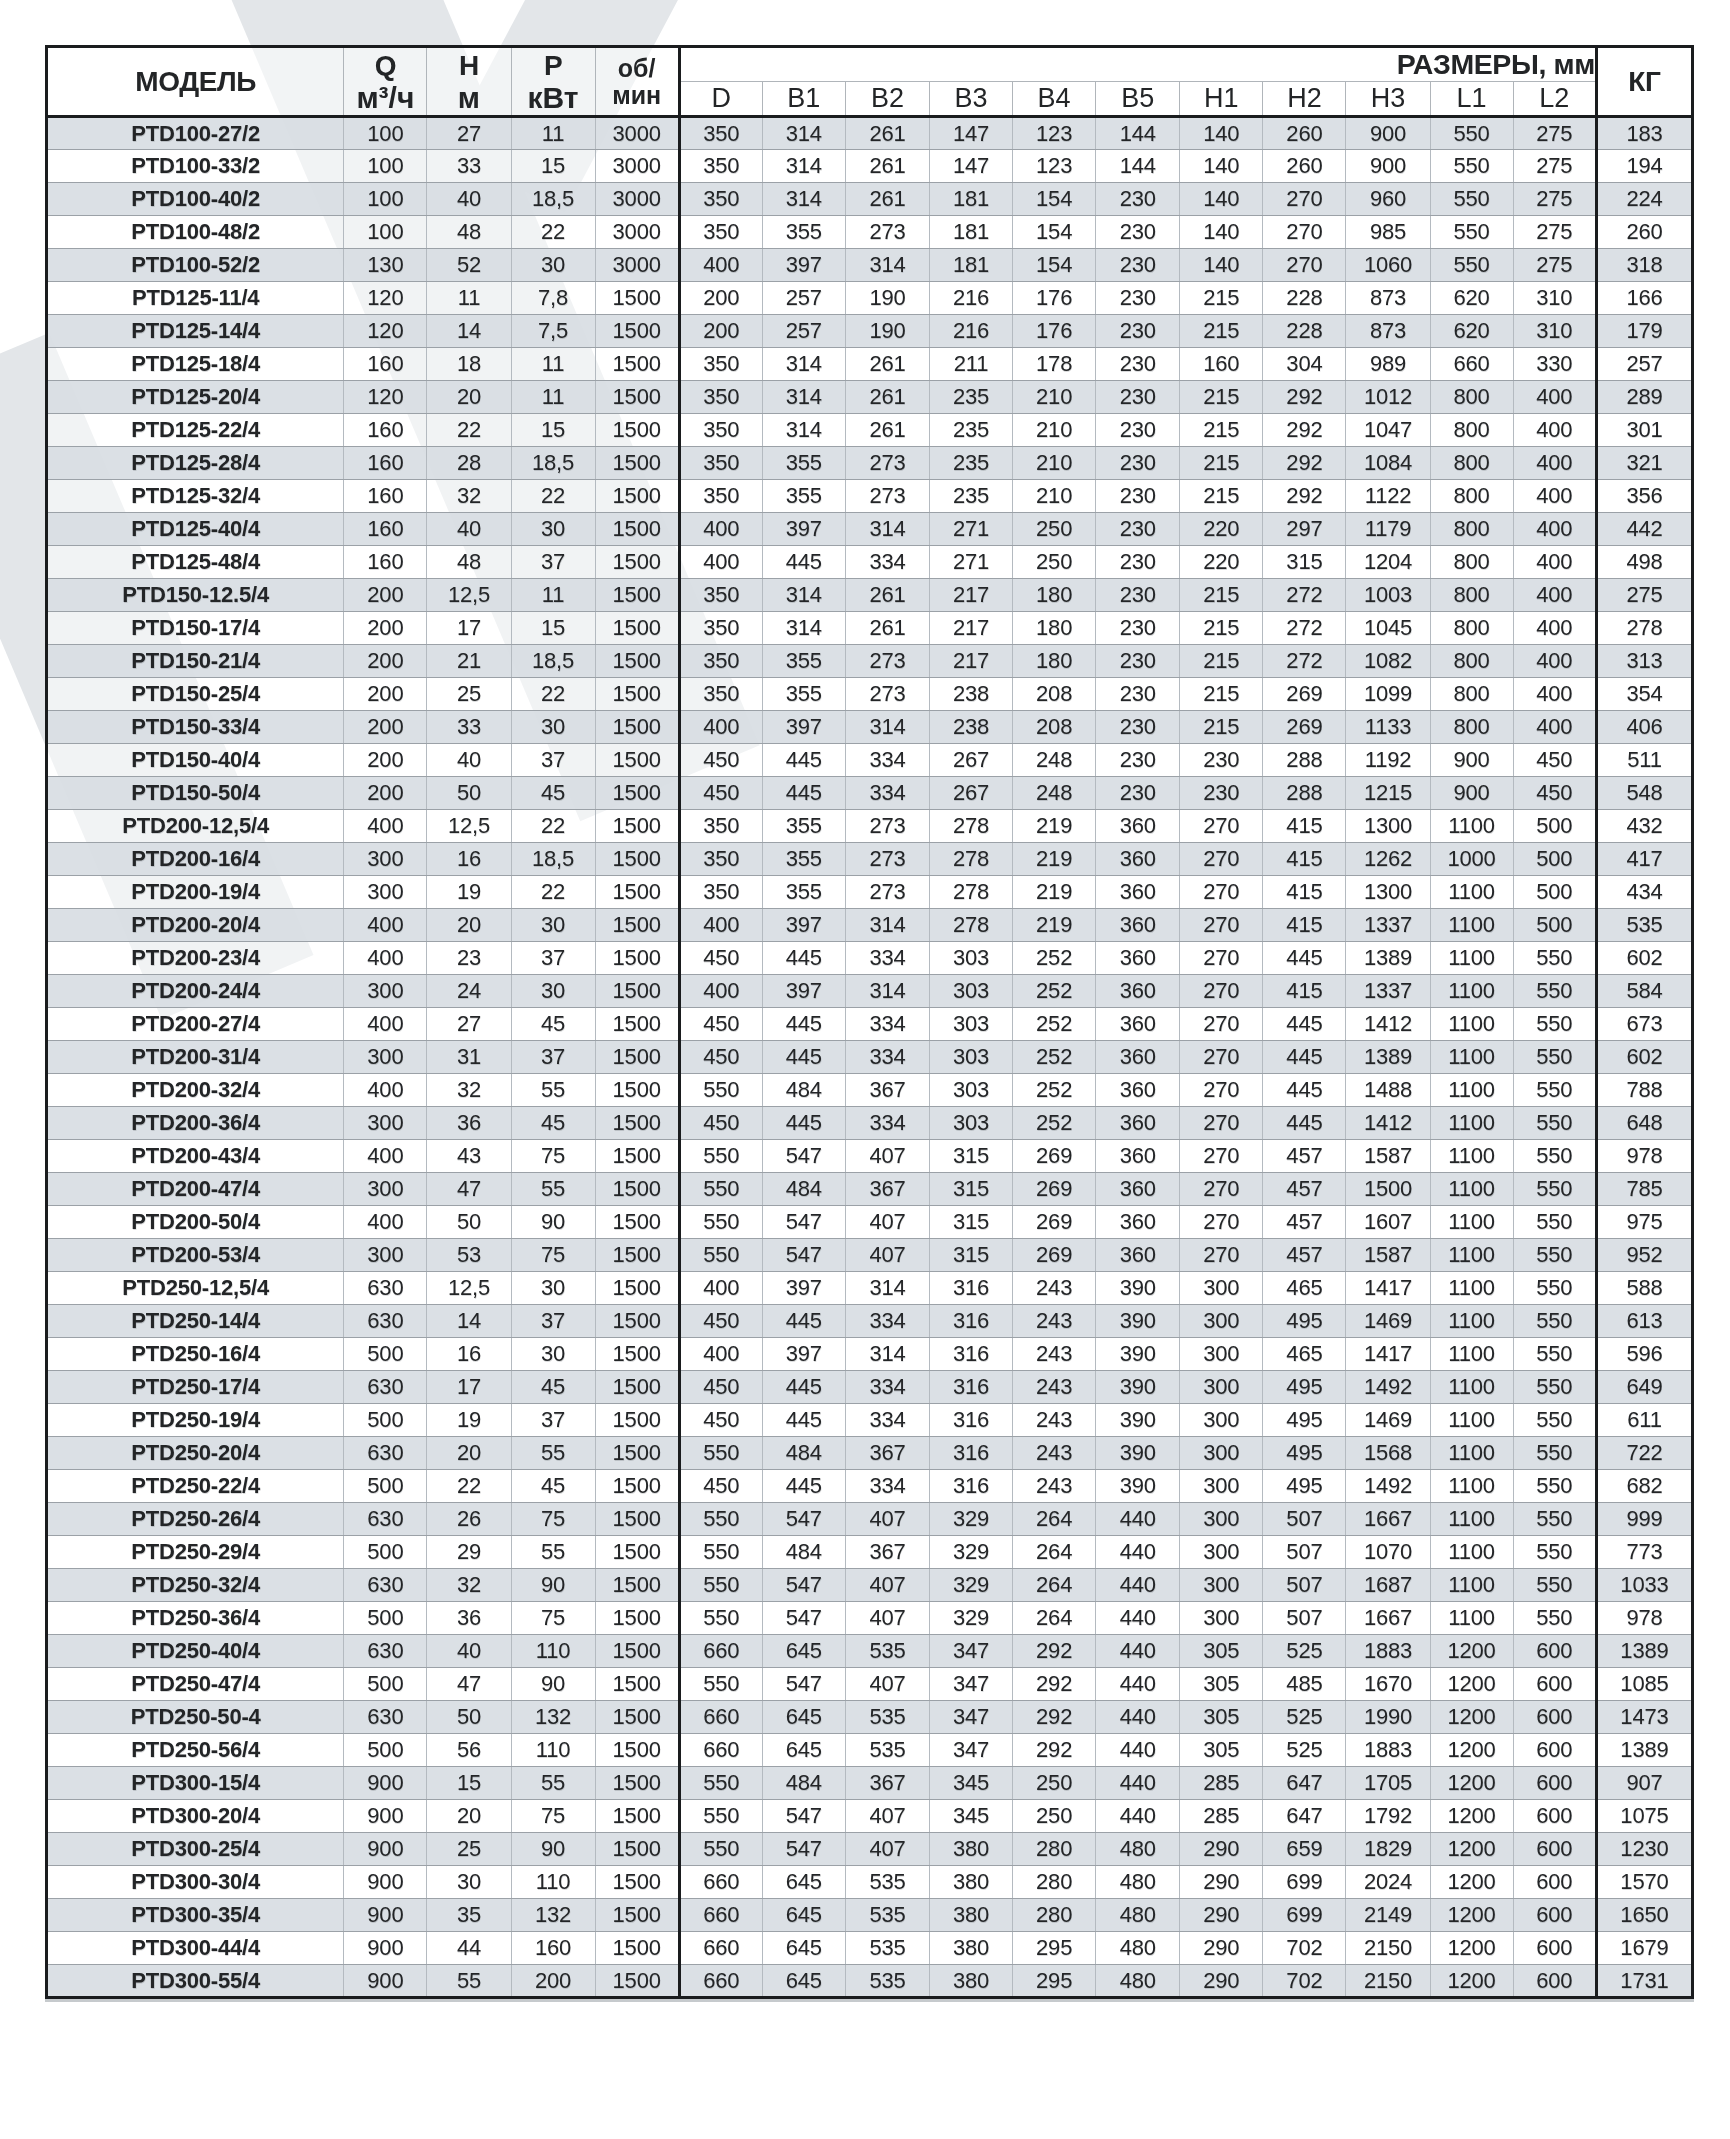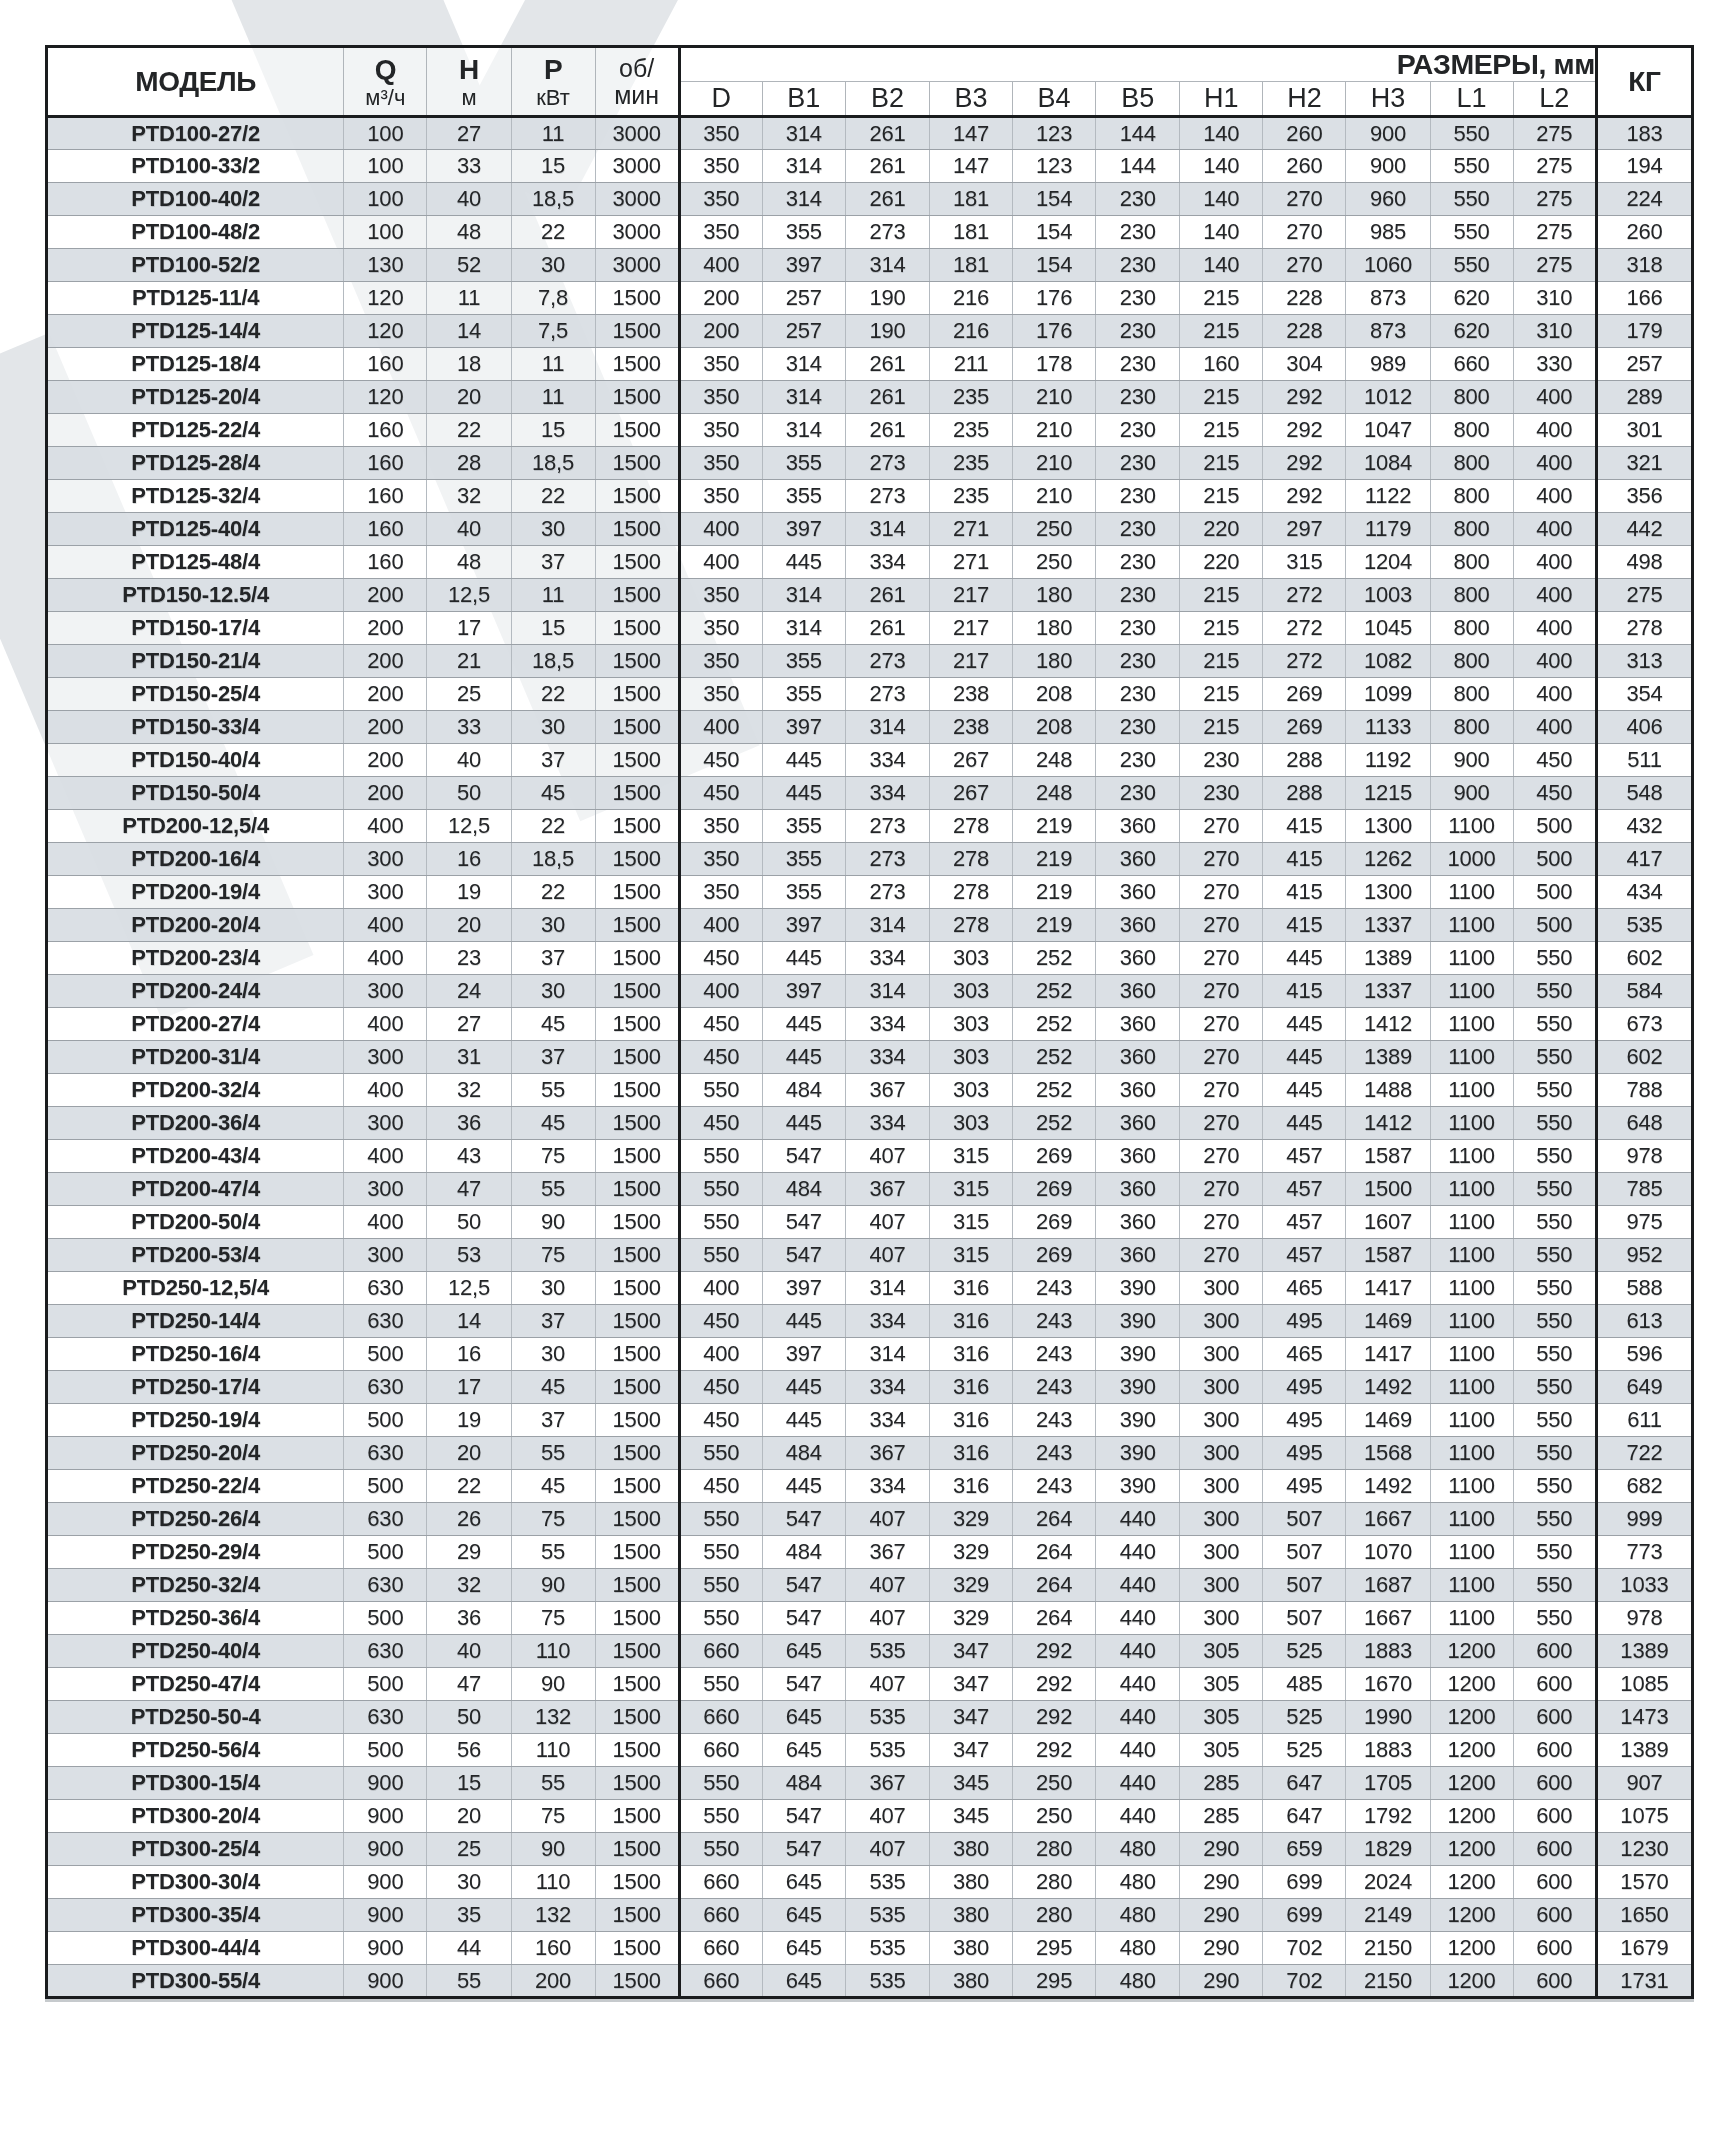--- a/index.html
+++ b/index.html
@@ -34,22 +34,22 @@
   th.sizes{
     font-size:28.5px;font-weight:bold;letter-spacing:-0.4px;
     border-bottom:1.5px solid #b0b5ba;height:33px;
     border-right:3.8px solid #1a1c1e;
     text-align:right;
   }
   tr.sub-row th{
     font-size:27px;height:33px;border-bottom:3.8px solid #1a1c1e;
   }
   .th-big{font-size:28px;font-weight:bold;letter-spacing:-0.4px;}
-  .th-unit{font-size:22px;font-weight:normal;line-height:1.05;}
-  .rpm div{font-size:25px;font-weight:normal;line-height:1.05;}
+  .th-unit{font-size:30px;font-weight:bold;line-height:1.05;}
+  .rpm div{font-size:25px;font-weight:bold;line-height:1.05;}
   th.sep, td.sep{border-right:3.8px solid #1a1c1e !important;}
   th.kg{border-left:3.8px solid #1a1c1e;}
 
   tbody tr{height:33px;}
   tbody tr:nth-child(odd) td{background:rgba(217,222,228,0.95);}
   tbody tr:nth-child(even) td{background:rgba(255,255,255,0.5);}
   tbody td{
     text-align:center;vertical-align:middle;
     font-size:22px;
     padding:0;

